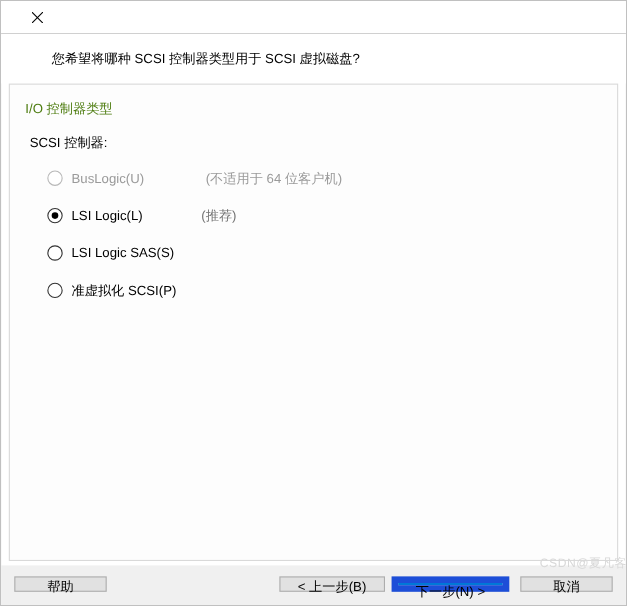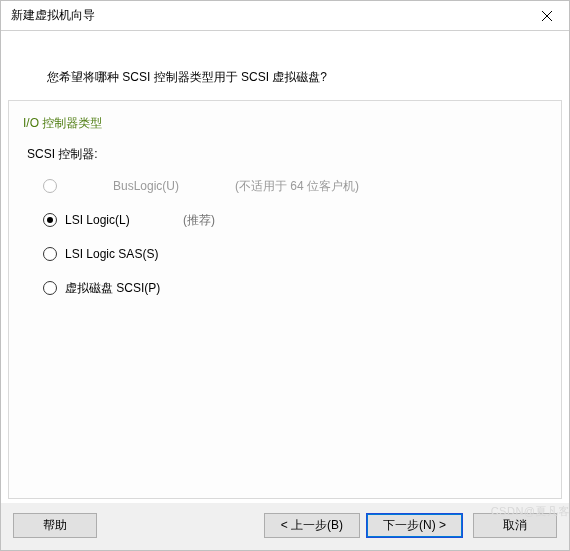--- a/index.html
+++ b/index.html
@@ -32,21 +32,21 @@
       justify-content: center;
       font-size: 14px;
       color: #000;
       cursor: pointer;
     }
     .header {
       padding: 14px 20px 14px 28px;
       background: #ffffff;
     }
     .header-title { font-weight: bold; font-size: 13px; color: #000; margin-bottom: 6px; }
-    .header-subtitle { font-size: 12px; color: #000; padding-left: 18px; margin-top: 24px; }
+    .header-subtitle { font-size: 12px; color: #000; padding-left: 18px; }
     .content-wrap {
       flex: 1;
       border: 1px solid #d9d9d9;
       margin: 0 7px;
       background: #fdfdfd;
       padding: 14px 14px;
       position: relative;
     }
     .group-label {
       font-size: 12px;
@@ -79,60 +79,59 @@
     }
     .radio.disabled { border-color: #b8b8b8; }
     .radio.selected::after {
       content: "";
       width: 6px;
       height: 6px;
       background: #000;
       border-radius: 50%;
     }
     .opt-label { font-size: 12px; color: #000; min-width: 110px; }
-    .opt-label.disabled { color: #9a9a9a; margin-left: 48px; }
+    .opt-label.disabled { color: #9a9a9a; }
     .opt-note { font-size: 12px; color: #737373; margin-left: 8px; }
     .opt-note.disabled { color: #9a9a9a; margin-left: 12px; }
     .footer {
       display: flex;
       align-items: center;
       padding: 10px 12px 12px 12px;
       background: #f0f0f0;
       border-top: 0;
       margin-top: 4px;
     }
     .btn {
-      height: 25px;
+      height: 14px;
       background: #e1e1e1;
       border: 1px solid #adadad;
       font-size: 12px;
       padding: 0 16px;
       cursor: pointer;
       font-family: inherit;
       min-width: 84px;
     }
     .btn.default {
-      border: 1px solid #1d4ed8;
+      border: 6px solid #1d4ed8;
       box-shadow: inset 0 0 0 1px #0078d7;
     }
     .spacer { flex: 1; }
     .btn + .btn { margin-left: 6px; }
     .btn.help-btn { min-width: 84px; }
     .btn.cancel-btn{ margin-left: 10px;}
     .watermark{
       position:absolute; right:0; bottom:32px;
       font-size:11px; color:#d8d8d8; letter-spacing:0.5px;
       pointer-events:none;
     }
   </style>
 </head>
 <body>
 
 <div class="titlebar">
-  <span class="titlebar-title">新建虚拟机向导</span>
   <div class="close-btn">
     <svg width="10" height="10" viewBox="0 0 10 10">
         <line x1="0" y1="0" x2="10" y2="10" stroke="#000" stroke-width="1"></line>
         <line x1="10" y1="0" x2="0" y2="10" stroke="#000" stroke-width="1"></line>
       </svg>
   </div>
 </div>
 
 <div class="header">
   <div class="header-subtitle">您希望将哪种 SCSI 控制器类型用于 SCSI 虚拟磁盘?</div>
@@ -153,21 +152,21 @@
       <span class="opt-label">LSI Logic(L)</span>
       <span class="opt-note">(推荐)</span>
     </div>
     <div class="opt-row">
       <span class="radio"></span>
       <span class="opt-label">LSI Logic SAS(S)</span>
       <span class="opt-note"></span>
     </div>
     <div class="opt-row">
       <span class="radio"></span>
-      <span class="opt-label">虚拟磁盘 SCSI(P)</span>
+      <span class="opt-label">准虚拟化 SCSI(P)</span>
       <span class="opt-note"></span>
     </div>
   </div>
 </div>
 
 <div class="watermark">CSDN@夏凡客</div>
 
 <div class="footer">
   <button class="btn help-btn">帮助</button>
   <div class="spacer"></div>

